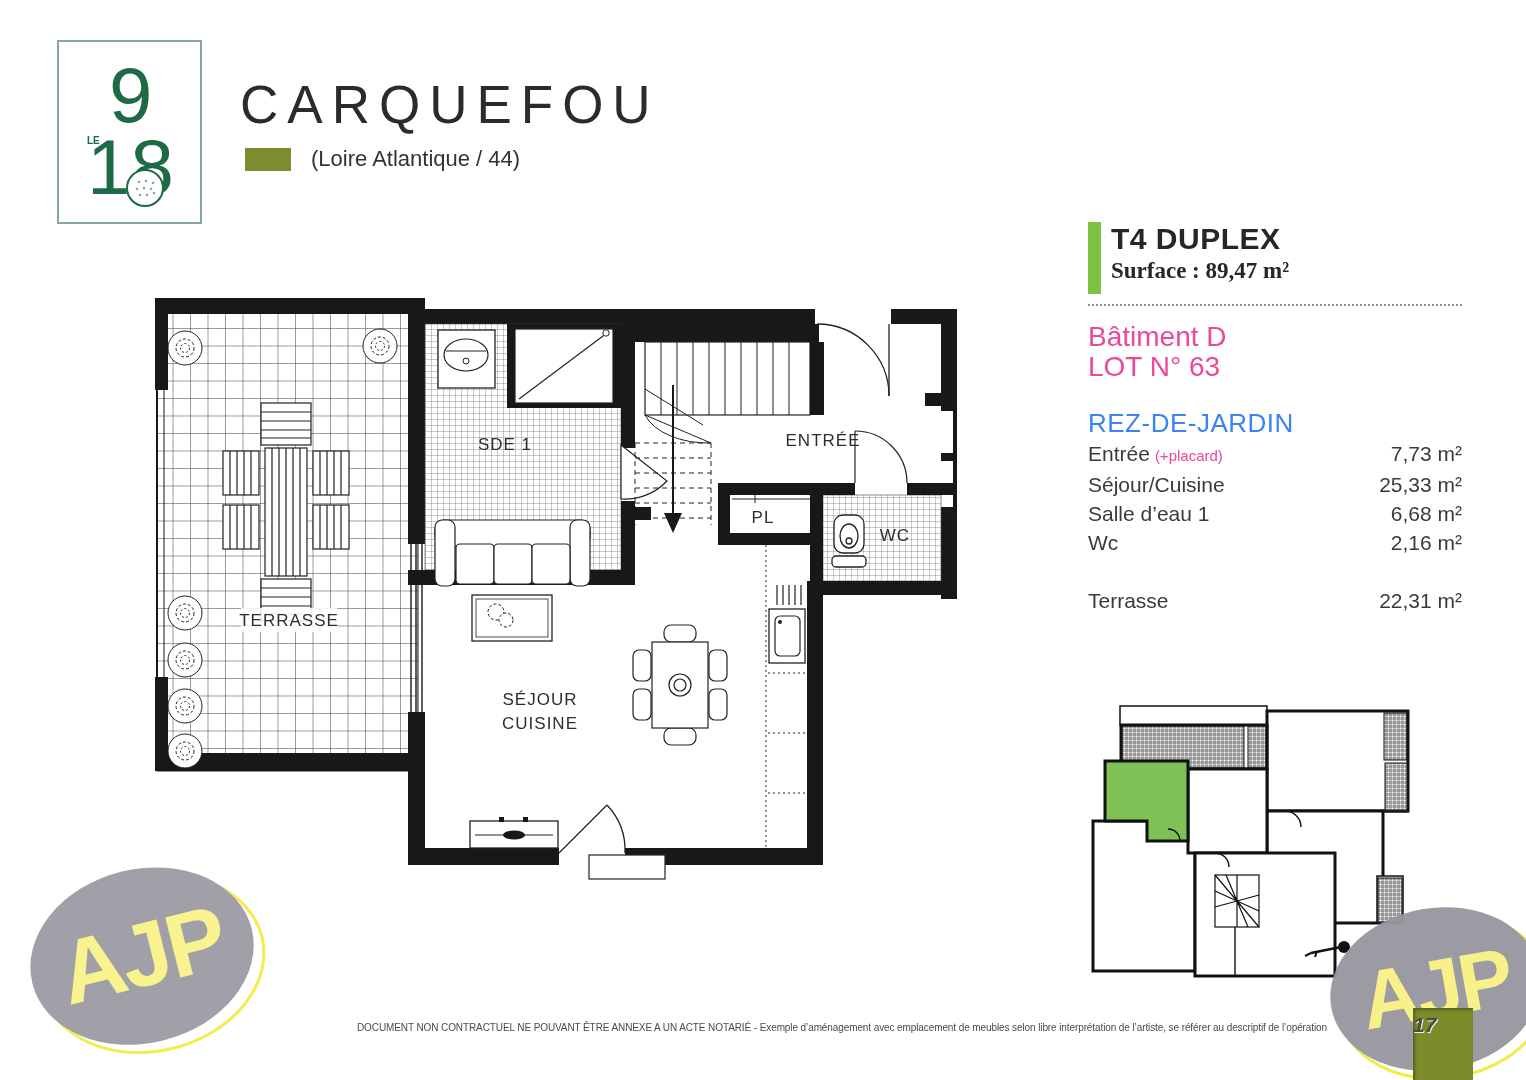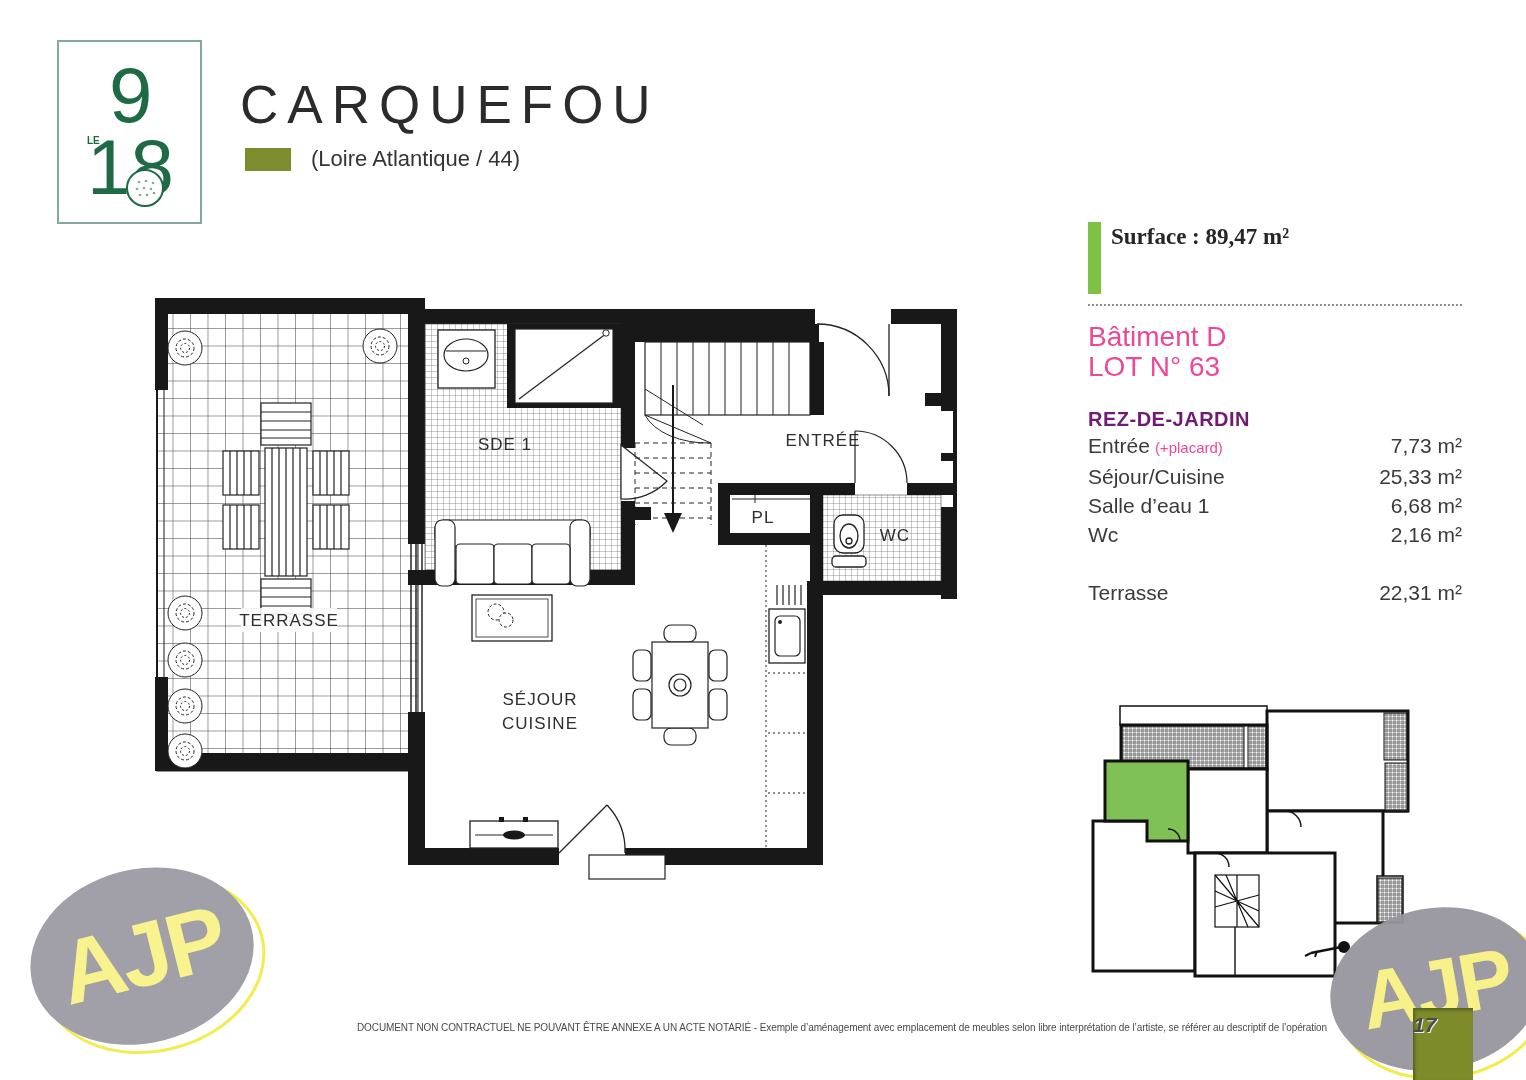--- a/index.html
+++ b/index.html
@@ -15,21 +15,21 @@
   .subtitle-text{font-size:22px;color:#333;}
 
   
   .info{left:1088px;top:222px;width:374px;}
   .info-head{display:flex;}
   .accent-bar{width:13px;height:72px;background:#7dc242;margin-right:10px;flex:0 0 13px;}
   .unit-type{font-size:30px;font-weight:800;color:#262626;line-height:34px;letter-spacing:.5px;}
   .unit-surface{font-size:23px;font-weight:700;color:#262626;line-height:30px;font-family:Liberation Serif, serif;}
   .dotted-rule{margin-top:10px;border-top:2px dotted #8f8f8f;width:374px;height:0;}
   .bld{margin-top:16px;font-size:28px;color:#ec4899;line-height:30px;}
-  .level{margin-top:26px;font-size:20px;color:#701a75;letter-spacing:.5px;font-weight:bold;}
+  .level{margin-top:26px;font-size:26px;color:#3b82f6;letter-spacing:.5px;}
   .room-row{display:flex;justify-content:space-between;font-size:21px;color:#3a3a3a;line-height:29px;}
   .room-note{font-size:15px;color:#ec4899;margin-left:5px;}
   .room-gap{height:29px;}
 
   
   .plan{left:155px;top:293px;}
   .miniplan{left:1085px;top:693px;}
   svg text{font-family:"Liberation Sans",sans-serif;}
   .plan-label{font-size:17px;fill:#2e2e2e;letter-spacing:1px;}
 
@@ -74,20 +74,21 @@
 
   <div class="abs subtitle-row">
     <div class="subtitle-swatch"></div>
     <div class="subtitle-text">(Loire Atlantique / 44)</div>
   </div>
 
   <div class="abs info">
     <div class="info-head">
       <div class="accent-bar"></div>
       <div>
+        <div class="unit-type">T4 DUPLEX</div>
         <div class="unit-surface">Surface : 89,47 m²</div>
       </div>
     </div>
     <div class="dotted-rule"></div>
 
     <div class="bld">
       <div>Bâtiment D</div>
       <div>LOT N° 63</div>
     </div>
 

